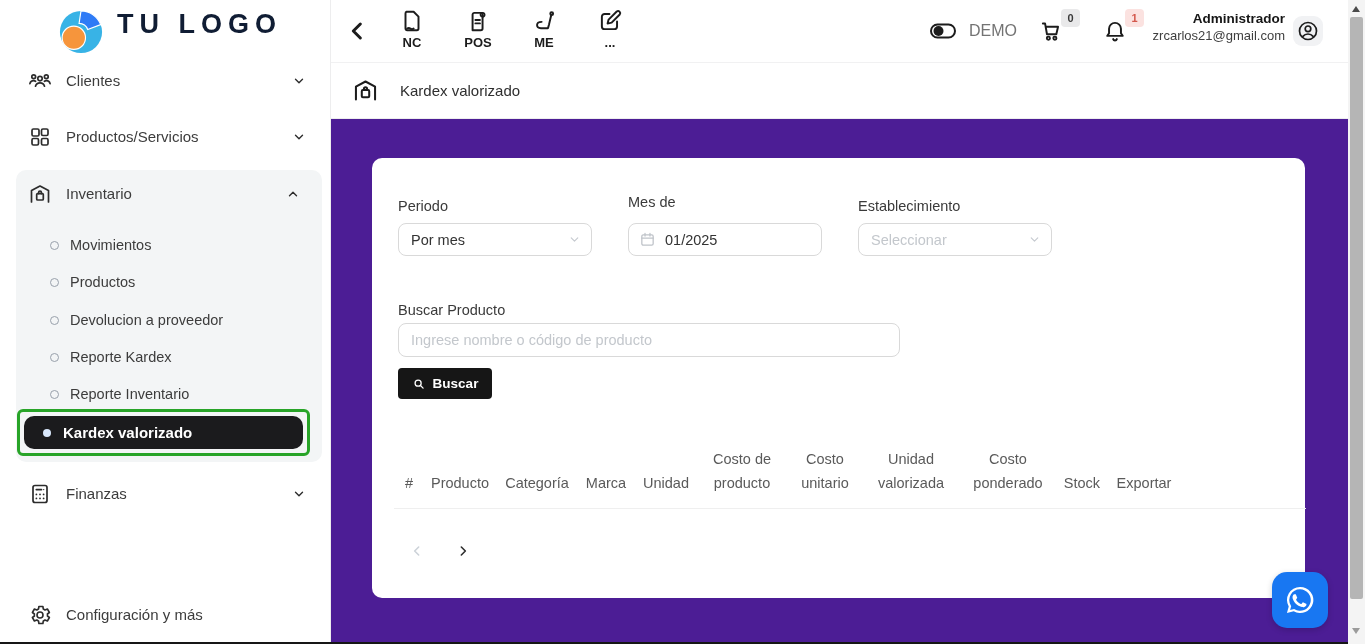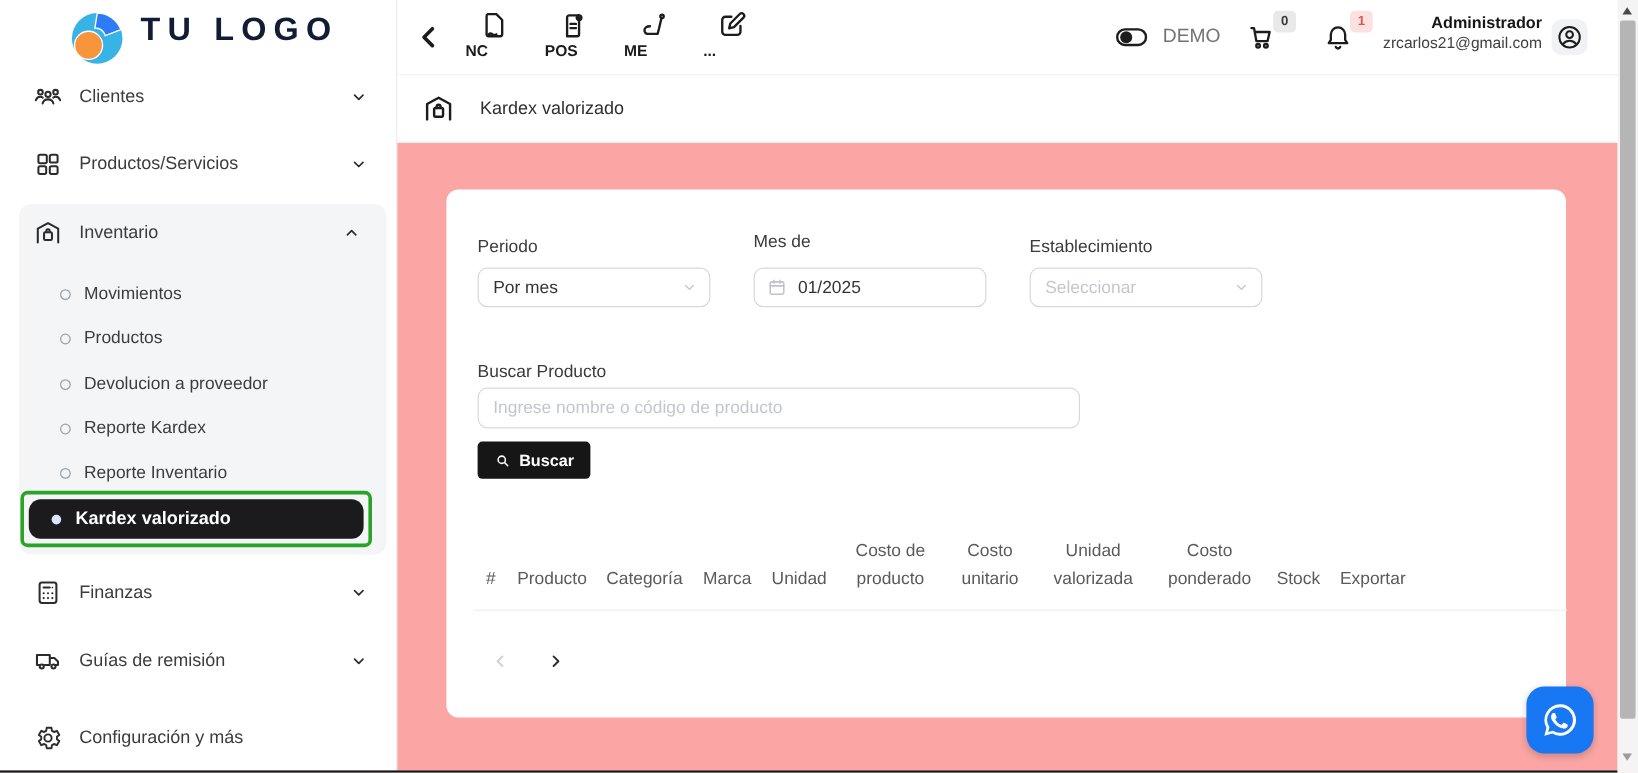--- a/index.html
+++ b/index.html
@@ -24,40 +24,40 @@
   .sub-item{position:absolute;left:34px;height:26px;display:flex;align-items:center;gap:11px;cursor:pointer}
   .ring{width:7px;height:7px;border:1.5px solid #98a0ab;border-radius:50%;flex:none}
   .sub-label{font-size:14.5px;color:#3c3c3c;white-space:nowrap}
   .active-box{position:absolute;left:1px;top:239px;width:293px;height:47px;box-sizing:border-box;border:3px solid #28a428;border-radius:6px;padding:4px}
   .active-pill{height:33px;background:#1b1b1d;border-radius:10px;display:flex;align-items:center;gap:12px;padding-left:19px;cursor:pointer}
   .dot{width:8px;height:8px;border-radius:50%;background:#d9e7fb;flex:none}
   .active-label{color:#fff;font-weight:bold;font-size:15px;white-space:nowrap}
   
   .topbar{position:absolute;left:330px;top:0;width:1018px;height:62px;background:#fff;border-bottom:1px solid #f1f1f2;z-index:2}
   .back{position:absolute;left:14px;top:17px;width:28px;height:28px;cursor:pointer}
-  .tb-block{position:absolute;top:8px;width:48px;text-align:left;cursor:pointer}
+  .tb-block{position:absolute;top:8px;width:48px;text-align:center;cursor:pointer}
   .tb-block svg{margin:0 auto}
   .tb-label{font-size:13px;font-weight:bold;color:#1c1c1c;margin-top:1px}
   .demo{position:absolute;left:598px;top:0;height:62px;display:flex;align-items:center;gap:11px;cursor:pointer}
   .demo-label{font-size:16px;color:#737373}
   .tb-badge-wrap{position:absolute;top:0;width:44px;height:62px;cursor:pointer}
   .tb-badge-wrap .bicon{position:absolute;left:2px;top:18px}
   .badge{position:absolute;left:25px;top:9px;min-width:11px;height:18px;border-radius:4px;font-size:11px;display:flex;align-items:center;justify-content:center;padding:0 4px;font-weight:bold}
   .badge-gray{background:#e9e9ea;color:#3a3a3a}
   .badge-red{background:#fbe2e0;color:#d4584c}
   .user{position:absolute;right:63px;top:11px;text-align:right;cursor:pointer}
   .user-name{font-size:13.5px;font-weight:bold;color:#161616}
   .user-email{font-size:13px;color:#3f3f3f;margin-top:2px}
   .avatar{position:absolute;right:25px;top:16px;width:30px;height:30px;background:#f1f2f4;border-radius:9px;display:flex;align-items:center;justify-content:center;cursor:pointer}
   
   .crumb{position:absolute;left:330px;top:63px;width:1018px;height:55px;background:#fff;border-bottom:1px solid #ededee;z-index:2}
   .crumb-icon{position:absolute;left:22px;top:14px;width:27px;height:27px}
   .crumb-title{position:absolute;left:70px;top:0;line-height:55px;font-size:15px;color:#2f2f2f}
   
-  .main{position:absolute;left:330px;top:119px;width:1018px;height:523px;background:#fca5a5}
+  .main{position:absolute;left:330px;top:119px;width:1018px;height:523px;background:#4c1d95}
   .card{position:absolute;left:42px;top:39px;width:933px;height:440px;background:#fff;border-radius:10px}
   .field-label{position:absolute;font-size:14.5px;color:#3a3a3a}
   .box{position:absolute;height:33px;border:1px solid #d9d9d9;border-radius:8px;background:#fff;box-sizing:border-box;display:flex;align-items:center;cursor:pointer}
   .select-value{font-size:14.5px;color:#333;margin-left:12px}
   .placeholder-txt{color:#c3c7cc}
   .box .chev{position:absolute;right:10px;top:9px}
   .mes-input{position:absolute;left:256px;top:65px;width:194px;height:33px;border:1px solid #d9d9d9;border-radius:8px;box-sizing:border-box;padding:0 10px 0 36px;font-size:14.5px;color:#333;font-family:"Liberation Sans",sans-serif;outline:none}
   .cal-icon{position:absolute;left:267px;top:73px;width:17px;height:17px;pointer-events:none}
   .search-input{position:absolute;left:26px;top:165px;width:502px;height:34px;border:1px solid #d9d9d9;border-radius:8px;box-sizing:border-box;padding:0 12px;font-size:14.5px;color:#333;font-family:"Liberation Sans",sans-serif;outline:none}
   .search-input::placeholder,.mes-input::placeholder{color:#c3c7cc}
@@ -189,36 +189,20 @@
       </svg>
     </span>
     <span class="nav-label">Finanzas</span>
     <span class="nav-chev">
       <svg width="14" height="14" viewBox="0 0 24 24" fill="none" stroke="#2c2c2c" stroke-width="2.4" stroke-linecap="round" stroke-linejoin="round">
           <path d="M6 9l6 6 6-6"></path>
         </svg>
     </span>
   </div>
 
-  <div class="nav-item" style="top:531px">
-    <span class="nav-icon">
-      <svg width="24" height="24" viewBox="0 0 24 24" fill="none" stroke="#2c2c2c" stroke-width="1.7" stroke-linecap="round" stroke-linejoin="round">
-        <path d="M2.8 6.8h10.7v8.4H9.2M2.8 15.2h1.9M2.8 6.8v8.4"></path>
-        <path d="M13.5 9.3h3.8l3 3v2.9h-1.9"></path>
-        <circle cx="6.8" cy="16.4" r="1.7"></circle>
-          <circle cx="16.6" cy="16.4" r="1.7"></circle>
-      </svg>
-    </span>
-    <span class="nav-label">Guías de remisión</span>
-    <span class="nav-chev">
-      <svg width="14" height="14" viewBox="0 0 24 24" fill="none" stroke="#2c2c2c" stroke-width="2.4" stroke-linecap="round" stroke-linejoin="round">
-          <path d="M6 9l6 6 6-6"></path>
-        </svg>
-    </span>
-  </div>
 
   <div class="nav-item" style="top:595px">
     <span class="nav-icon">
       <svg width="24" height="24" viewBox="0 0 24 24" fill="none" stroke="#2c2c2c" stroke-width="1.6" stroke-linejoin="round">
         <path d="M19.4 13a7.5 7.5 0 0 0 .1-1 7.5 7.5 0 0 0-.1-1l2-1.5-2-3.5-2.4 1a7.5 7.5 0 0 0-1.7-1l-.4-2.5h-4l-.4 2.5a7.5 7.5 0 0 0-1.7 1l-2.4-1-2 3.5 2 1.5a7.5 7.5 0 0 0 0 2l-2 1.5 2 3.5 2.4-1a7.5 7.5 0 0 0 1.7 1l.4 2.5h4l.4-2.5a7.5 7.5 0 0 0 1.7-1l2.4 1 2-3.5z"></path>
         <circle cx="12" cy="12" r="3"></circle>
       </svg>
     </span>
     <span class="nav-label">Configuración y más</span>
   </div>

